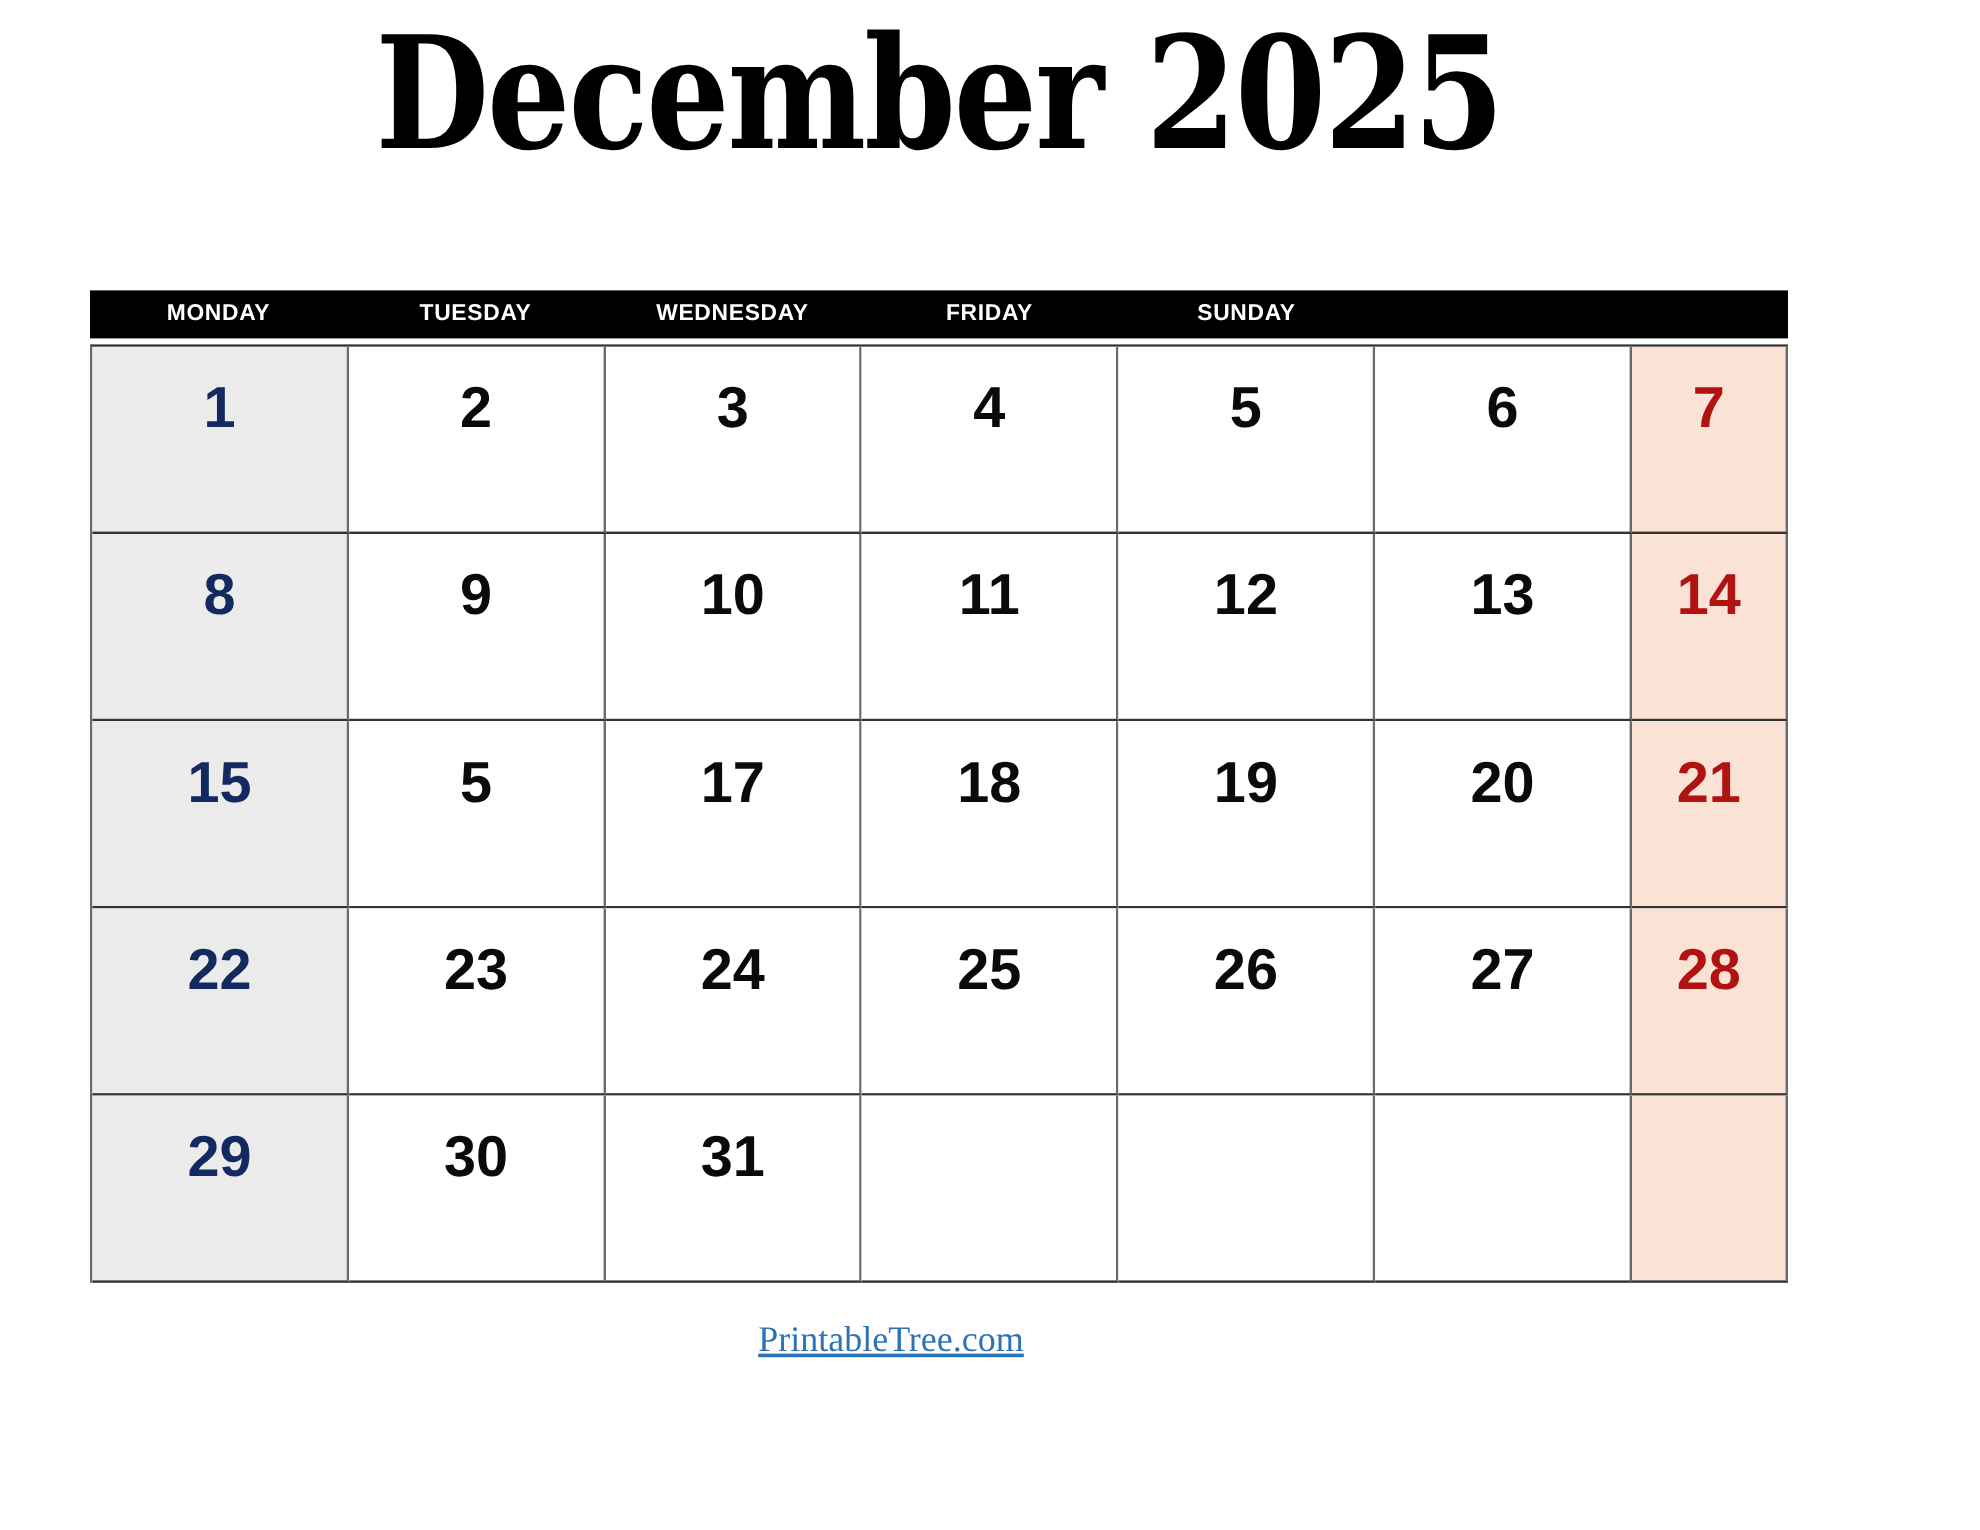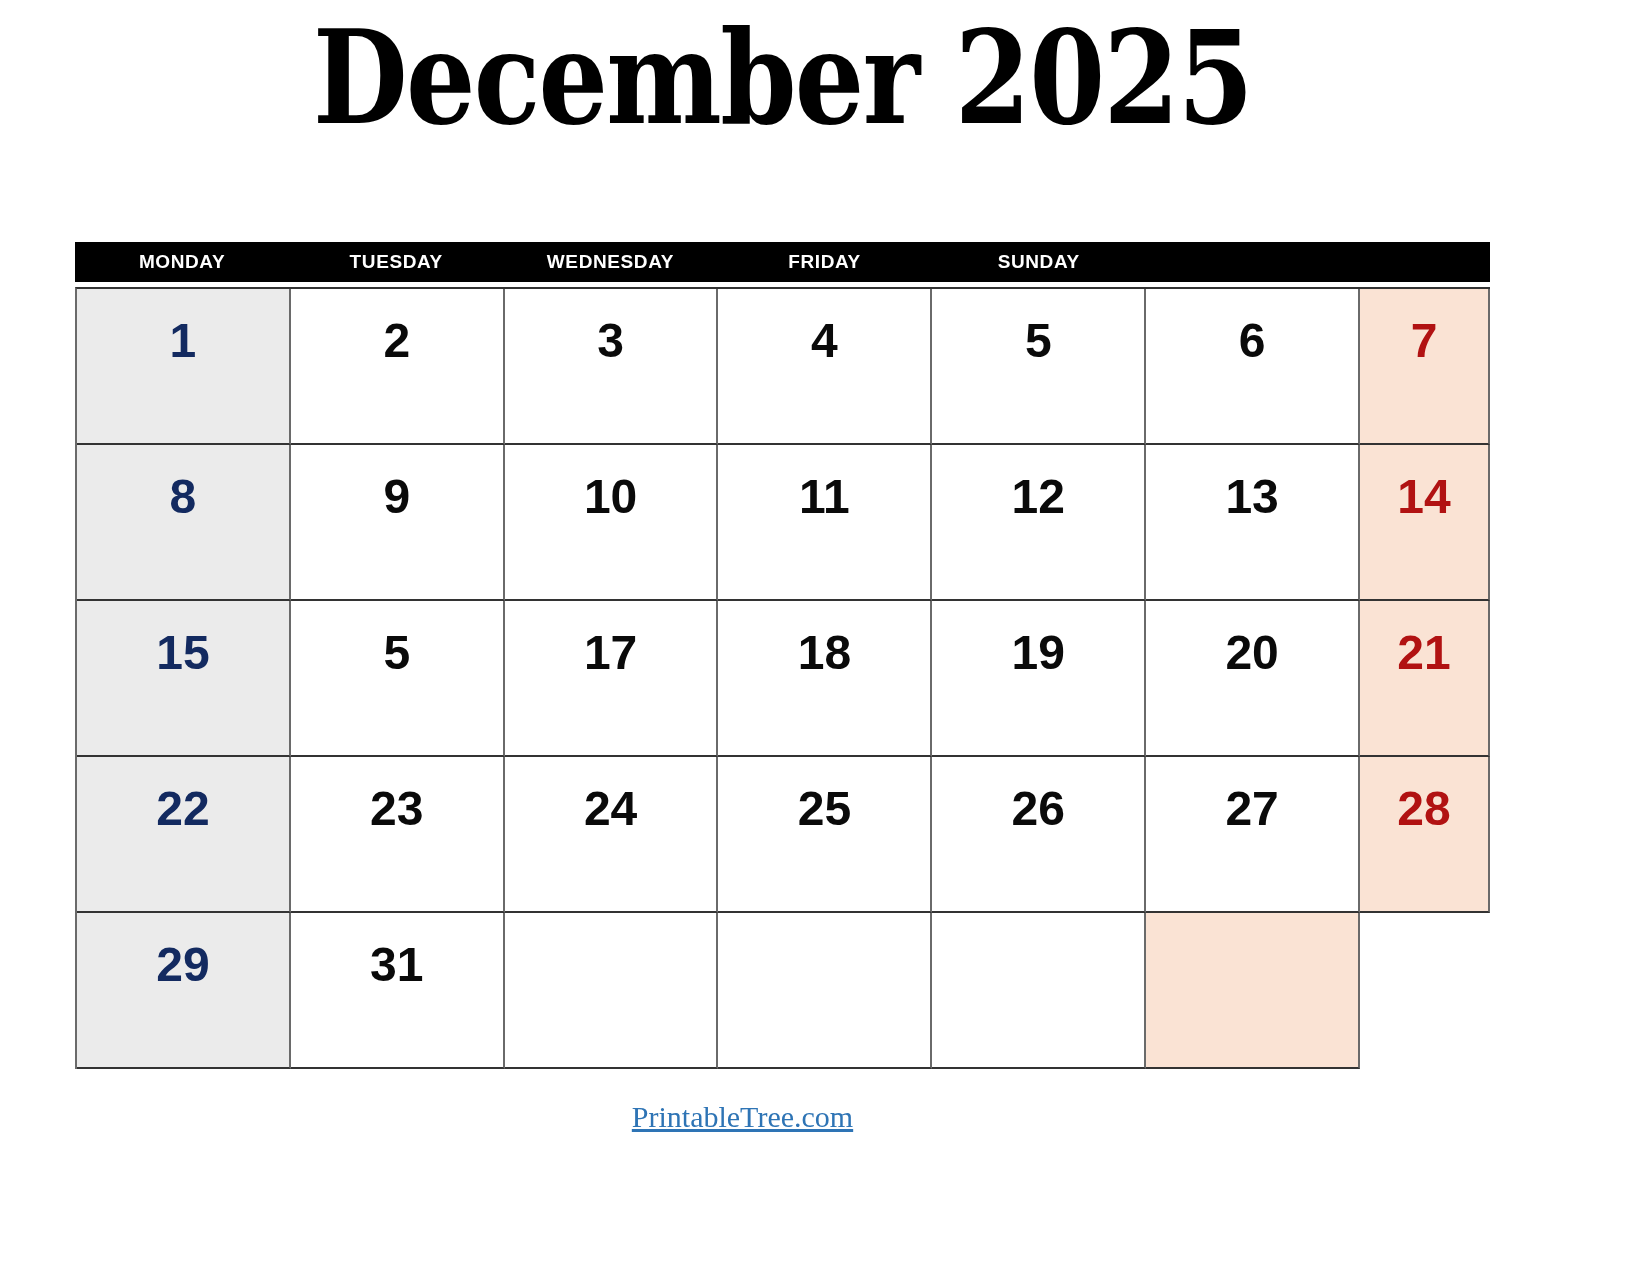--- a/index.html
+++ b/index.html
@@ -97,20 +97,21 @@
 
       <div class="cell mon">22</div>
       <div class="cell">23</div>
       <div class="cell">24</div>
       <div class="cell">25</div>
       <div class="cell">26</div>
       <div class="cell">27</div>
       <div class="cell sun">28</div>
 
       <div class="cell mon">29</div>
+      <div class="cell">30</div>
       <div class="cell">31</div>
       <div class="cell"></div>
       <div class="cell"></div>
       <div class="cell"></div>
       <div class="cell sun"></div>
     </div>
   </div>
 
   <div class="footer">
     <a href="#">PrintableTree.com</a>

